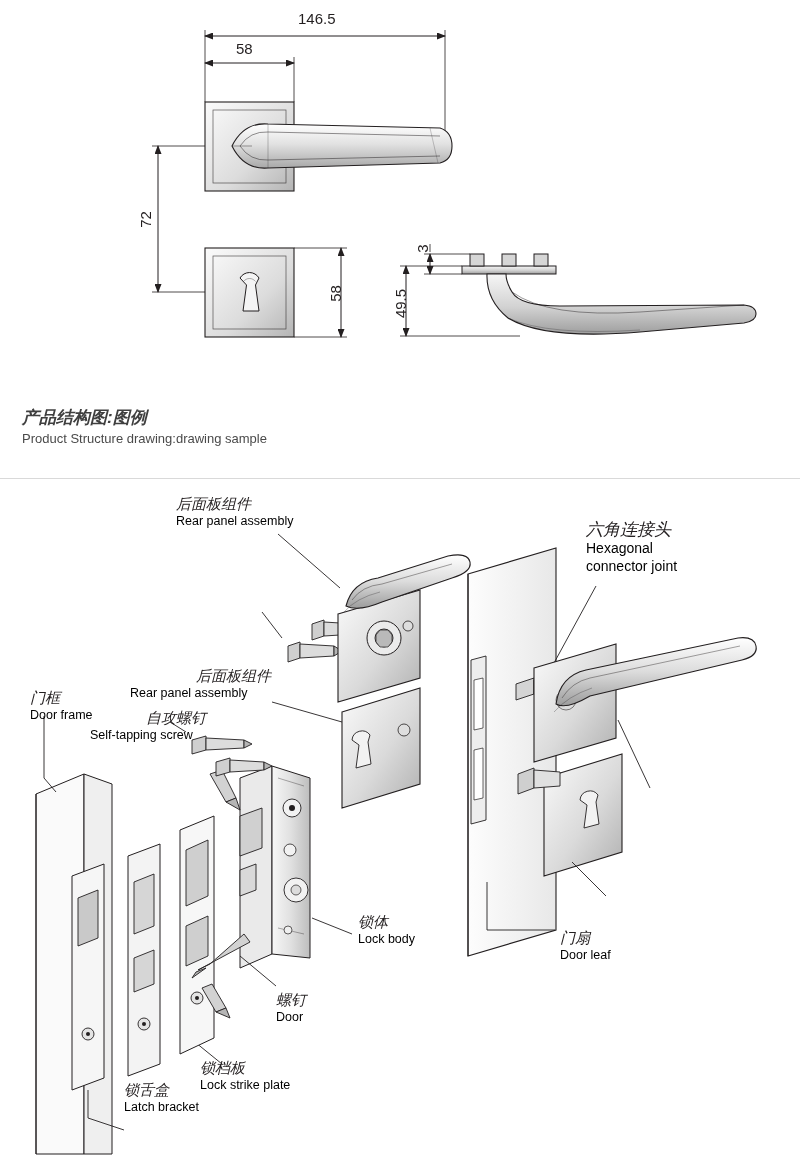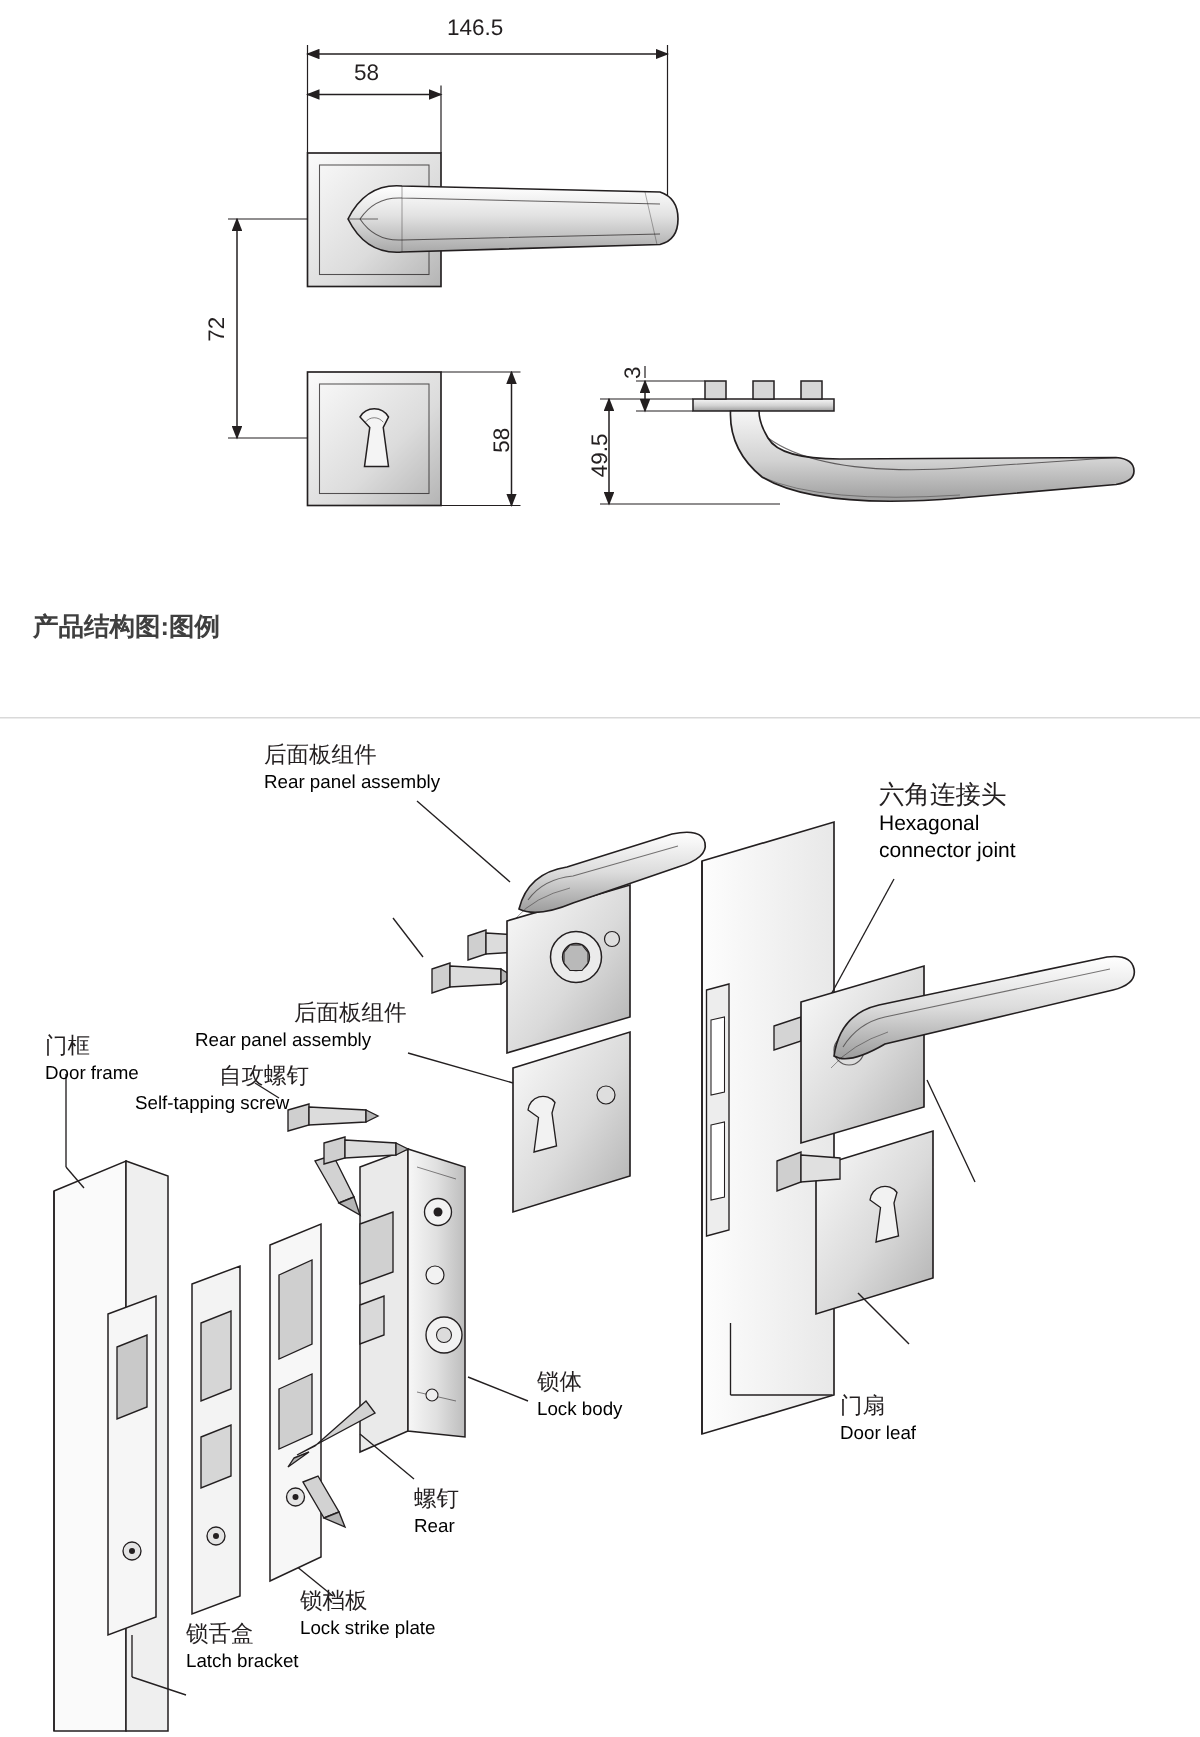--- a/index.html
+++ b/index.html
@@ -7,21 +7,21 @@
     width:800px;height:1158px;
     background:#ffffff;
     font-family:"Liberation Sans", sans-serif;
     color:#231f20;
     position:relative;
     overflow:hidden;
   }
   .stage{position:absolute;left:0;top:0;width:633px;height:1158px;}
   svg{display:block;}
   .lbl{position:absolute;}
-  .cn{font-size:15px;color:#231f20;white-space:nowrap;line-height:19px;}
+  .cn{font-size:15px;color:#231f20;white-space:nowrap;line-height:19px;font-style:italic;}
   .cn.big{font-size:17px;}
   .en{font-size:12.5px;color:#000000;white-space:nowrap;line-height:16px;}
   .en.big{font-size:14px;line-height:18px;}
   .dimtxt{font-size:15px;color:#231f20;white-space:nowrap;}
   .dimtxt.v{transform:rotate(-90deg);transform-origin:center center;}
   .section-title .cn{font-size:17px;font-weight:bold;color:#3f3f3f;}
   .section-title .en{font-size:13px;color:#4a4a4a;}
   .divider{position:absolute;background:#d9d9d9;height:1px;}
 </style>
 </head>
@@ -105,20 +105,21 @@
 
   <div class="lbl dimtxt" style="left:298px;top:10px;">146.5</div>
   <div class="lbl dimtxt" style="left:236px;top:40px;">58</div>
   <div class="lbl dimtxt v" style="left:130px;top:211px;width:30px;text-align:center;">72</div>
   <div class="lbl dimtxt v" style="left:320px;top:285px;width:30px;text-align:center;">58</div>
   <div class="lbl dimtxt v" style="left:407px;top:240px;width:30px;text-align:center;">3</div>
   <div class="lbl dimtxt v" style="left:370px;top:295px;width:60px;text-align:center;">49.5</div>
 
   <div class="lbl section-title" style="left:22px;top:408px;">
     <div class="cn">产品结构图:图例</div>
+    <div class="en" style="margin-top:4px;">Product Structure drawing:drawing sample</div>
   </div>
   <div class="divider" style="left:0;top:478px;width:800px;"></div>
 
   <svg width="800" height="680" style="position:absolute;left:0;top:478px;">
     <defs>
       <linearGradient id="eDoor" x1="0" y1="0" x2="1" y2="0">
         <stop offset="0%" stop-color="#fdfdfd"></stop>
         <stop offset="100%" stop-color="#e8e8e8"></stop>
       </linearGradient>
       <linearGradient id="ePlate" x1="0" y1="0" x2="1" y2="1">
@@ -309,21 +310,21 @@
     <div class="en">Door leaf</div>
   </div>
 
   <div class="lbl" style="left:358px;top:912px;">
     <div class="cn">锁体</div>
     <div class="en">Lock body</div>
   </div>
 
   <div class="lbl" style="left:276px;top:990px;">
     <div class="cn">螺钉</div>
-    <div class="en">Rear</div>
+    <div class="en">Door</div>
   </div>
 
   <div class="lbl" style="left:200px;top:1058px;">
     <div class="cn" style="margin-left:0;">锁档板</div>
     <div class="en">Lock strike plate</div>
   </div>
 
   <div class="lbl" style="left:124px;top:1080px;">
     <div class="cn">锁舌盒</div>
     <div class="en">Latch bracket</div>

